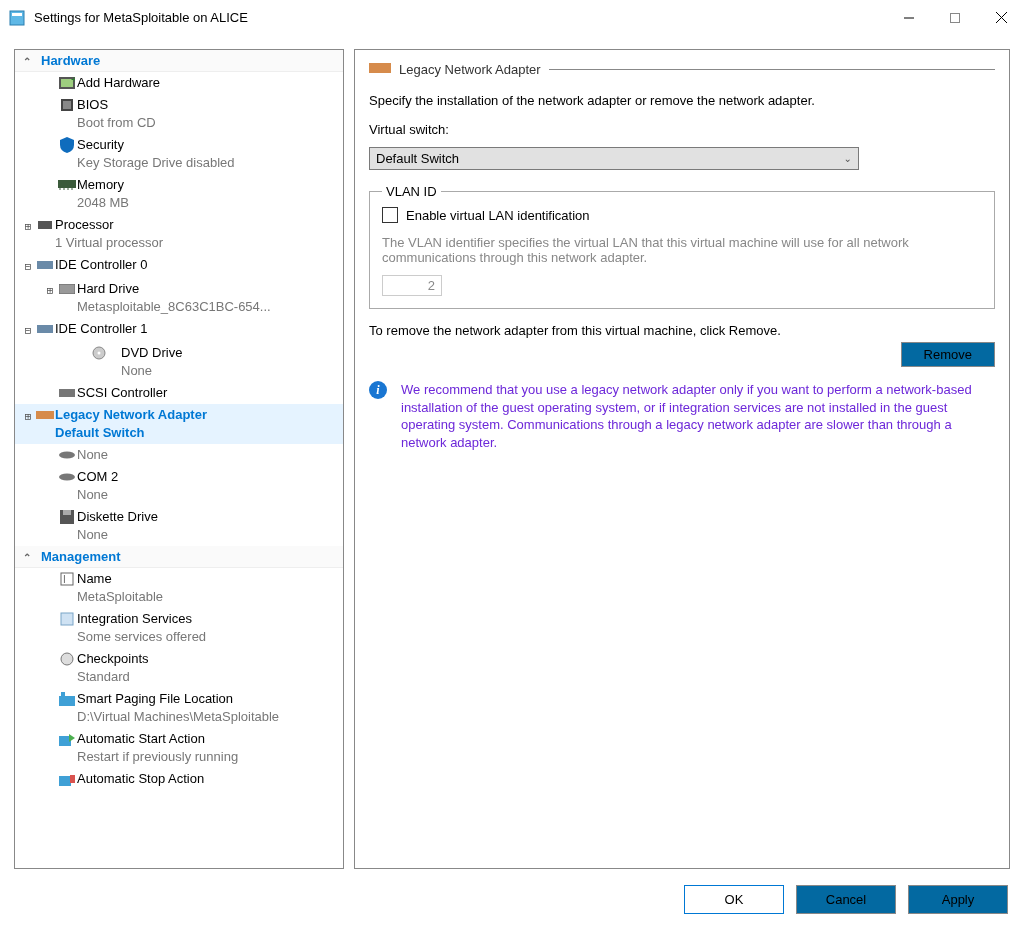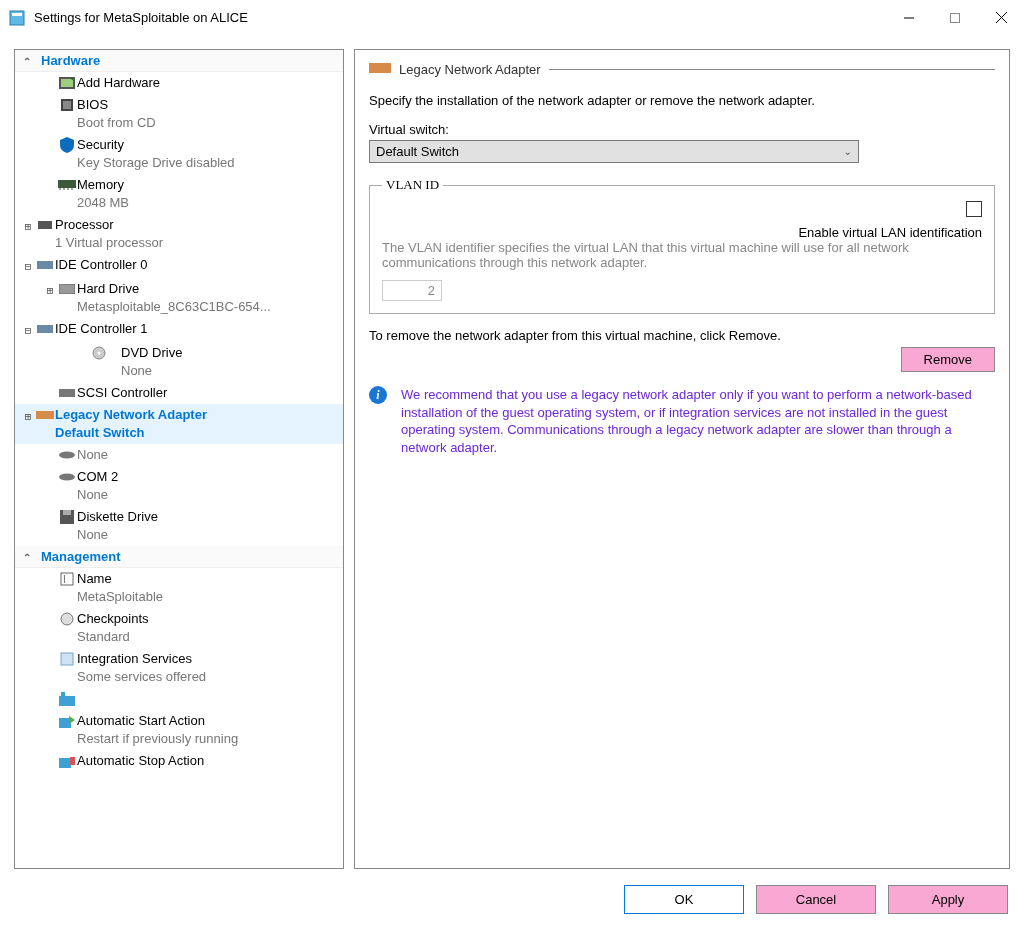--- a/index.html
+++ b/index.html
@@ -105,57 +105,57 @@
 }
 .panel-title {
   display: flex;
   align-items: center;
   gap: 8px;
   margin-bottom: 16px;
 }
 .panel-title .text { color: #333; }
 .panel-title .line { flex: 1; height: 1px; background: #888; }
 .desc { margin-bottom: 14px; color: #000; }
-.field-label { margin-bottom: 3px; }
+.field-label { margin-bottom: 10px; }
 .select {
   width: 490px;
   border: 1px solid #7a7a7a;
   background: #e1e1e1;
   padding: 3px 6px;
   display: flex;
   justify-content: space-between;
   align-items: center;
   cursor: pointer;
   margin-bottom: 14px;
 }
 .select .chev { font-size: 10px; color: #555; }
 fieldset {
   border: 1px solid #aaa;
   padding: 8px 12px 12px 12px;
   margin-bottom: 14px;
 }
-legend { padding: 0 4px; font-family: Liberation Serif, serif; }
-.cb-row { display: flex; align-items: flex-end; gap: 8px; margin-bottom: 0; cursor: pointer; flex-direction: column; }
+legend { padding: 0 4px; }
+.cb-row { display: flex; align-items: flex-end; gap: 8px; margin-bottom: 12px; cursor: pointer; }
 .cb {
   width: 16px; height: 16px;
   border: 1px solid #333;
   background: #fff;
 }
 .help { color: #888; margin-bottom: 10px; }
 .vlan-input {
   width: 60px;
   border: 1px solid #ccc;
   padding: 2px 6px;
   text-align: right;
   color: #888;
   background: #fff;
 }
 .btn-row { display: flex; justify-content: flex-end; margin: 4px 0 14px 0; }
 .btn {
-  background: #f9a8d4;
+  background: #0369a1;
   border: 1px solid #888;
   padding: 4px 22px;
   cursor: pointer;
   font-family: inherit;
   font-size: 13px;
 }
 .info-row { display: flex; gap: 14px; }
 .info-icon {
   width: 18px; height: 18px; border-radius: 50%;
   background: #1976d2; color: #fff;
@@ -164,21 +164,21 @@
   flex-shrink: 0;
   font-family: Georgia, serif;
 }
 .info-text { color: #6d28d9; line-height: 1.35; }
 .footer {
   display: flex;
   justify-content: flex-end;
   gap: 12px;
   padding: 16px;
 }
-.footer .btn { width: 120px; padding: 6px 12px; text-align: center; }
+.footer .btn { width: 100px; padding: 6px 12px; text-align: center; }
 .footer .btn.primary { border: 1px solid #0078d4; background: #fff; }
 .ico-shield { fill:#0f6cbd; }
 .ico-mem { fill:#3a5a3a; }
 .ico-cpu { fill:#555; }
 .ico-disk { fill:#999; }
 .ico-dvd { fill:#ccc; stroke:#888; }
 .ico-net { fill:#d68b4b; }
 .ico-com { fill:#777; }
 .ico-floppy { fill:#555; }
 .ico-name { fill:none; stroke:#666; }
@@ -429,50 +429,54 @@
         <div class="tree-text">
             <div class="label">Name</div>
             <div class="sublabel">MetaSploitable</div>
           </div>
       </div>
 
       <div class="tree-row lvl1">
         <span class="expander"></span>
         <span class="icon-slot">
             <svg width="14" height="14">
+              <rect x="1" y="1" width="12" height="12" class="ico-integ"></rect>
+            </svg>
+          </span>
+        <div class="tree-text">
+            <div class="label">Integration Services</div>
+            <div class="sublabel">Some services offered</div>
+          </div>
+      </div>
+
+      <div class="tree-row lvl1">
+        <span class="expander"></span>
+        <span class="icon-slot">
+            <svg width="14" height="14">
               <circle cx="7" cy="7" r="6" class="ico-check"></circle>
             </svg>
           </span>
         <div class="tree-text">
             <div class="label">Checkpoints</div>
             <div class="sublabel">Standard</div>
-          </div>
-      </div>
-
-      <div class="tree-row lvl1">
-        <span class="expander"></span>
-        <span class="icon-slot">
-            <svg width="14" height="14">
-              <rect x="1" y="1" width="12" height="12" class="ico-integ"></rect>
-            </svg>
-          </span>
-        <div class="tree-text">
-            <div class="label">Integration Services</div>
-            <div class="sublabel">Some services offered</div>
           </div>
       </div>
 
       <div class="tree-row lvl1">
         <span class="expander"></span>
         <span class="icon-slot">
             <svg width="16" height="14">
               <rect x="0" y="4" width="16" height="10" class="ico-smart"></rect>
               <rect x="2" y="0" width="4" height="6" fill="#3fa0d6"></rect>
             </svg>
           </span>
+        <div class="tree-text">
+            <div class="label">Smart Paging File Location</div>
+            <div class="sublabel">D:\Virtual Machines\MetaSploitable</div>
+          </div>
       </div>
 
       <div class="tree-row lvl1">
         <span class="expander"></span>
         <span class="icon-slot">
             <svg width="16" height="14">
               <rect x="0" y="4" width="12" height="10" class="ico-auto"></rect>
               <path d="M10 2 L16 6 L10 10 Z" fill="#4caf50"></path>
             </svg>
           </span>

